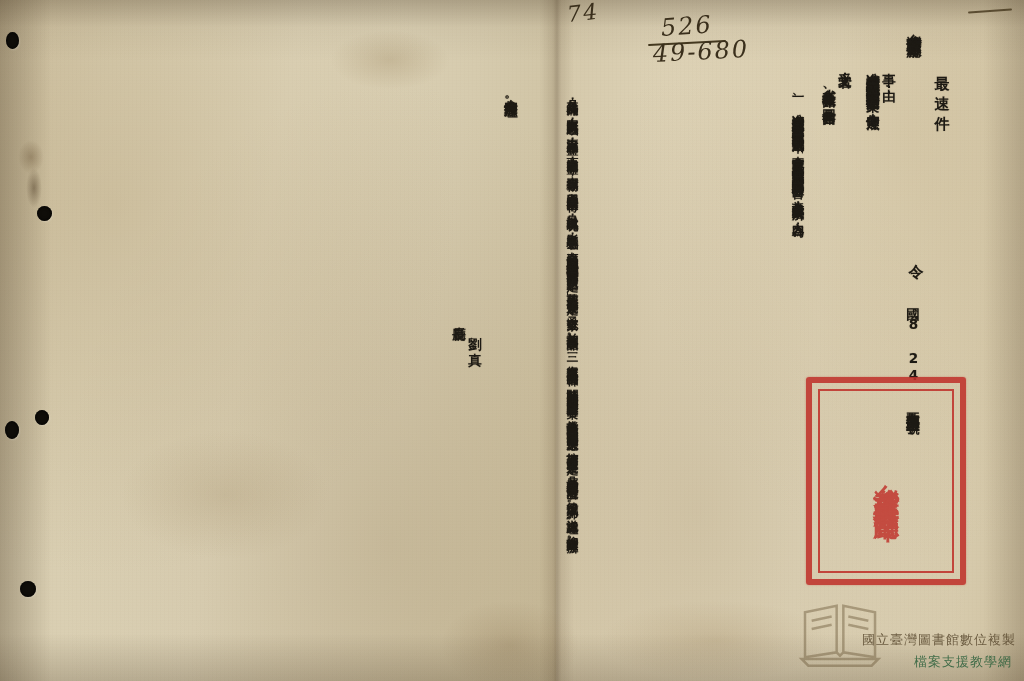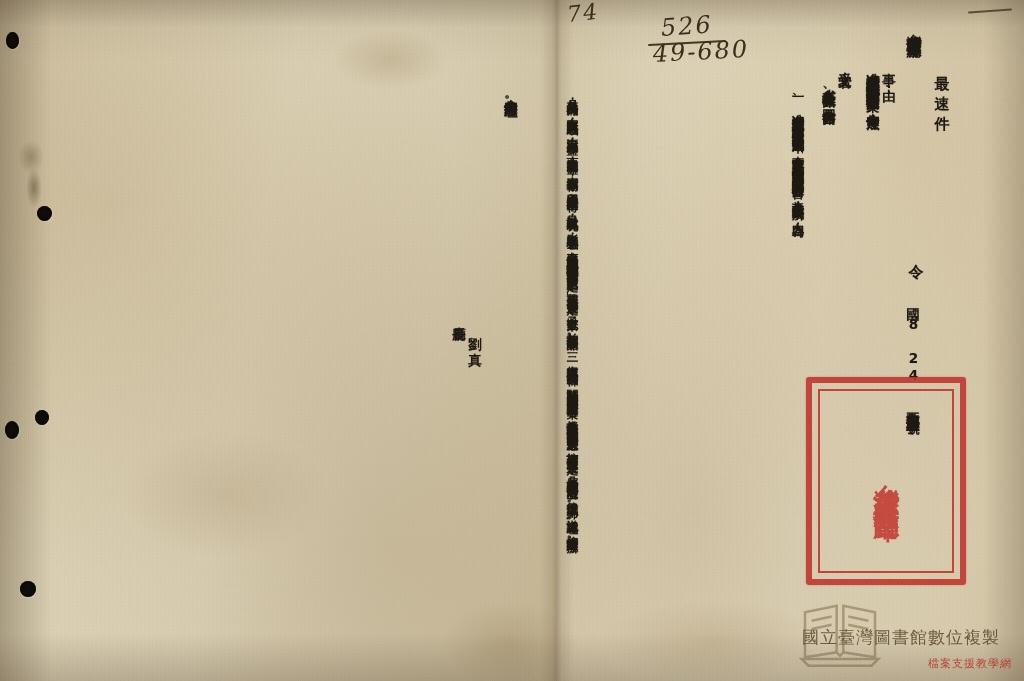--- a/index.html
+++ b/index.html
@@ -189,34 +189,34 @@
   .wm-book {
     position: absolute;
     left: 48px;
     bottom: 8px;
     width: 84px;
     height: 70px;
     opacity: 0.55;
   }
   .wm-text1 {
     position: absolute;
-    right: 18px;
+    right: 2px;
     bottom: 28px;
-    font-size: 17px;
+    font-size: 13px;
     color: #5a4a30;
     letter-spacing: 1px;
     font-family: "DejaVu Sans", sans-serif;
     opacity: .85;
   }
   .wm-text2 {
     position: absolute;
     right: 6px;
     bottom: 6px;
-    font-size: 11px;
-    color: #b91c1c;
+    font-size: 13px;
+    color: #14532d;
     letter-spacing: 1px;
     font-family: "DejaVu Sans", sans-serif;
     opacity: .75;
   }
 </style>
 </head>
 <body>
 
 <div id="page">
 

